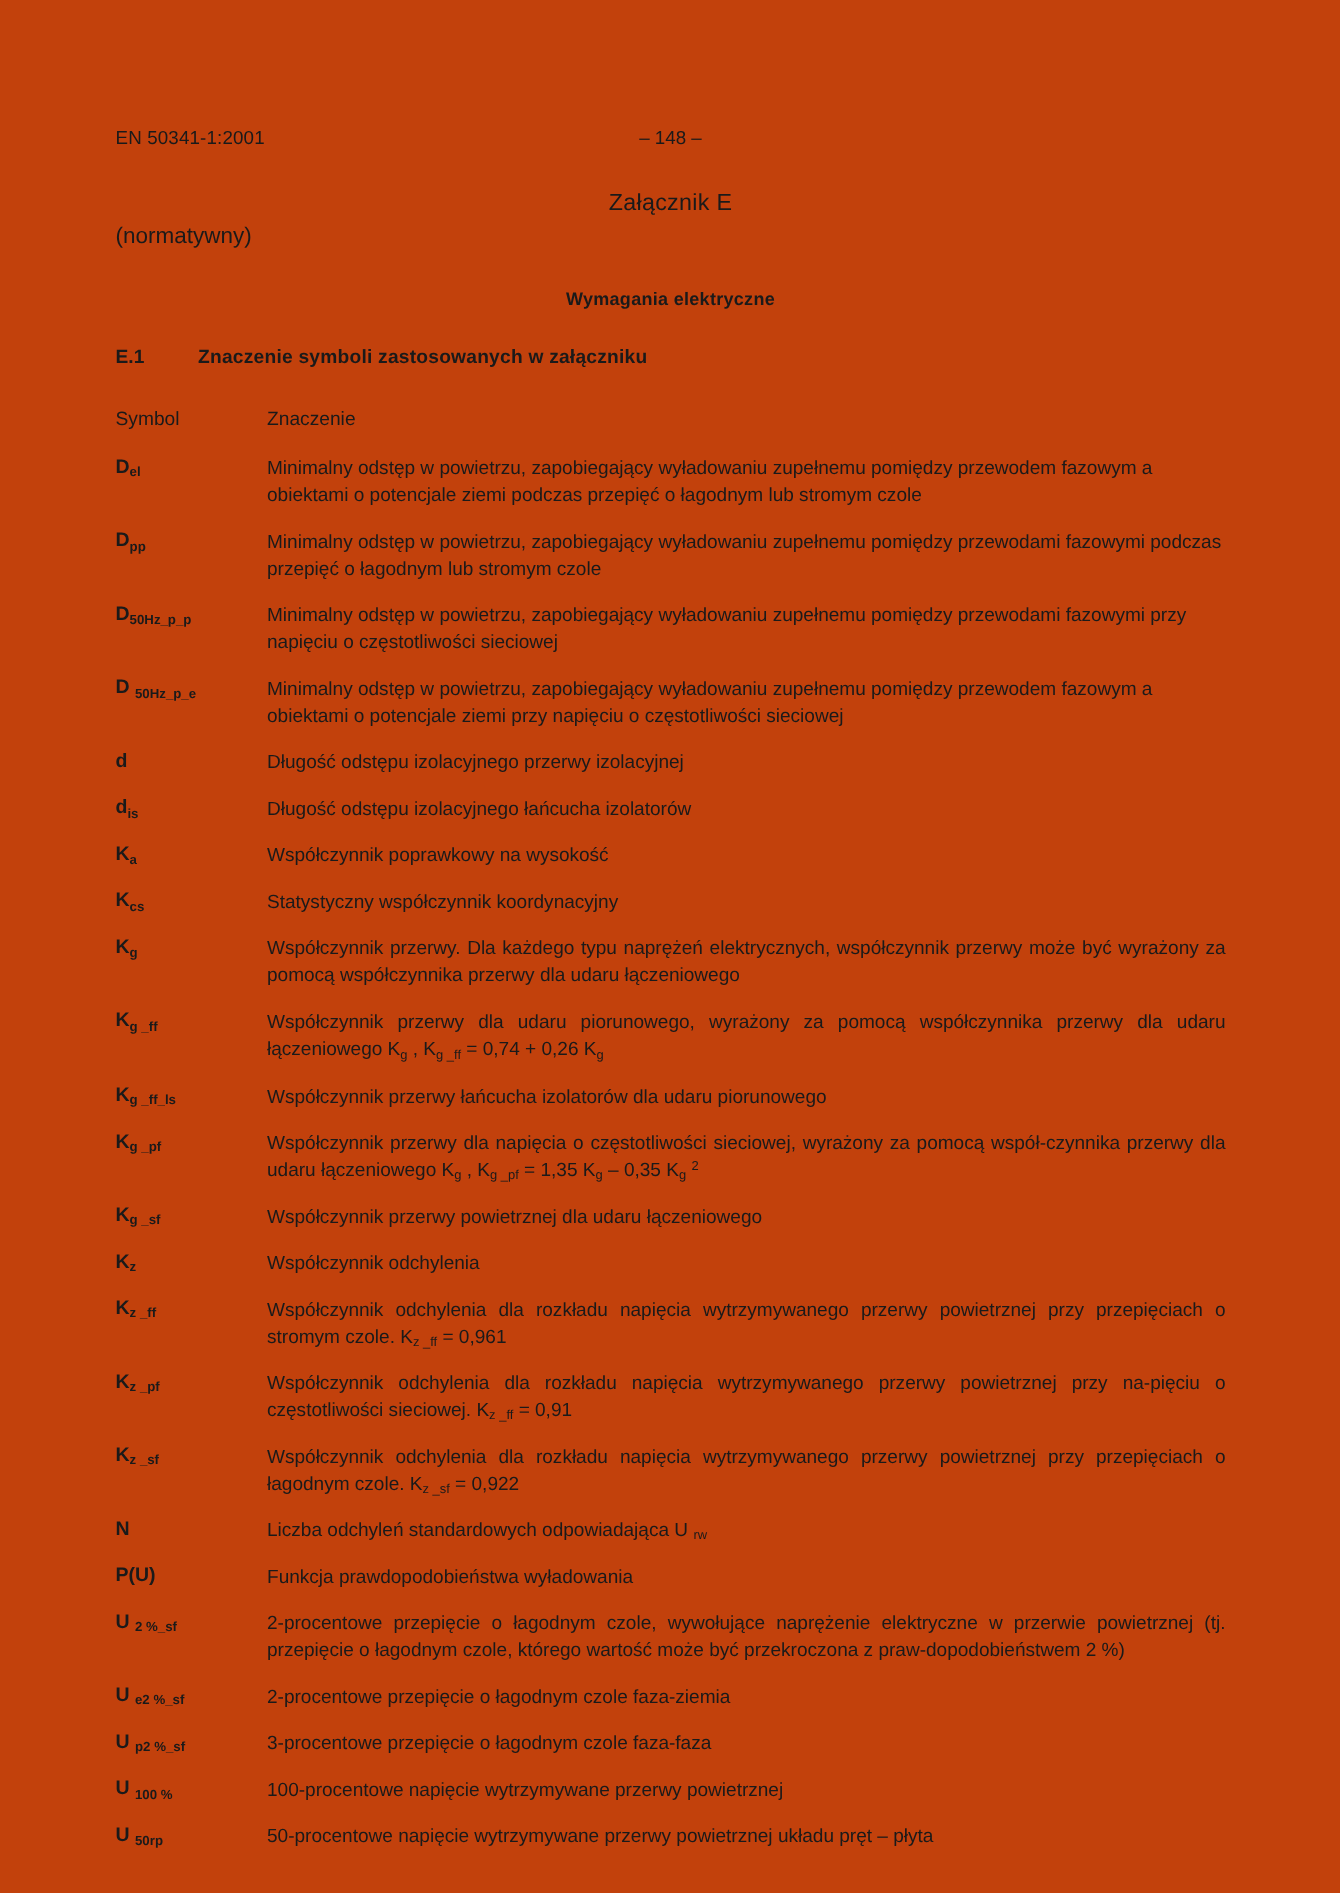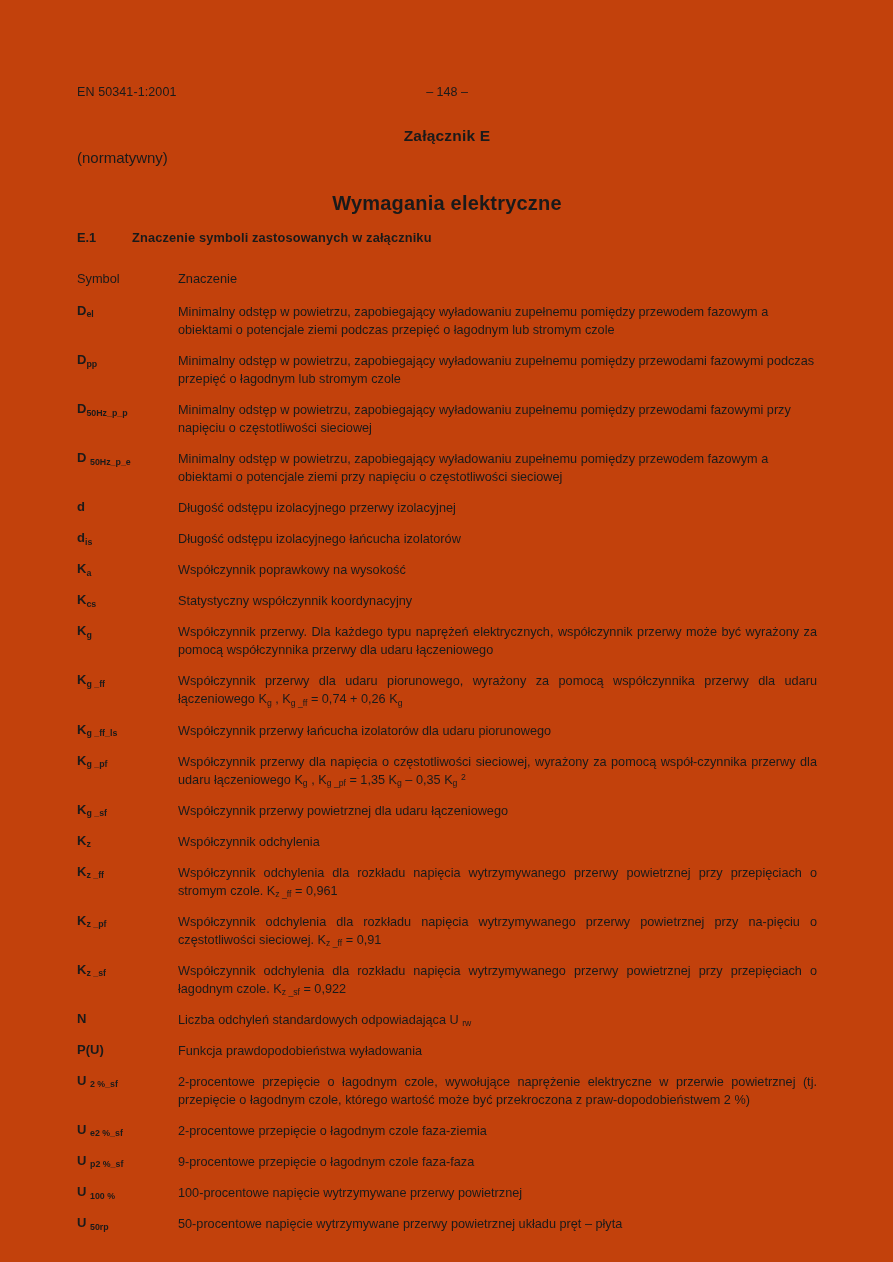--- a/index.html
+++ b/index.html
@@ -48,38 +48,38 @@
   }
 
   
   .annex-title {
     position: absolute;
     left: 77px;
     top: 127px;
     width: 740px;
     text-align: center;
     font-size: 15.5px;
-    font-weight: bold;
+    font-weight: normal;
     letter-spacing: 0.2px;
   }
   .annex-subtitle {
     position: absolute;
     left: 77px;
     top: 149px;
     width: 740px;
     text-align: left;
     font-size: 15px;
   }
   .annex-heading {
     position: absolute;
     left: 77px;
     top: 192px;
     width: 740px;
     text-align: center;
-    font-size: 20px;
+    font-size: 12px;
     font-weight: bold;
     letter-spacing: 0.2px;
   }
 
   
   .clause {
     position: absolute;
     left: 77px;
     top: 230px;
     width: 740px;
@@ -261,21 +261,21 @@
       <div class="row just">
         <div class="sym">U <sub>2 %_sf</sub></div>
         <div class="txt">2-procentowe przepięcie o łagodnym czole, wywołujące naprężenie elektryczne w przerwie powietrznej (tj. przepięcie o łagodnym czole, którego wartość może być przekroczona z praw-dopodobieństwem 2 %)</div>
       </div>
       <div class="row">
         <div class="sym">U <sub>e2 %_sf</sub></div>
         <div class="txt">2-procentowe przepięcie o łagodnym czole faza-ziemia</div>
       </div>
       <div class="row">
         <div class="sym">U <sub>p2 %_sf</sub></div>
-        <div class="txt">9-procentowe przepięcie o łagodnym czole faza-faza</div>
+        <div class="txt">3-procentowe przepięcie o łagodnym czole faza-faza</div>
       </div>
       <div class="row">
         <div class="sym">U <sub>100 %</sub></div>
         <div class="txt">100-procentowe napięcie wytrzymywane przerwy powietrznej</div>
       </div>
       <div class="row">
         <div class="sym">U <sub>50rp</sub></div>
         <div class="txt">50-procentowe napięcie wytrzymywane przerwy powietrznej układu pręt – płyta</div>
       </div>
     </div>

